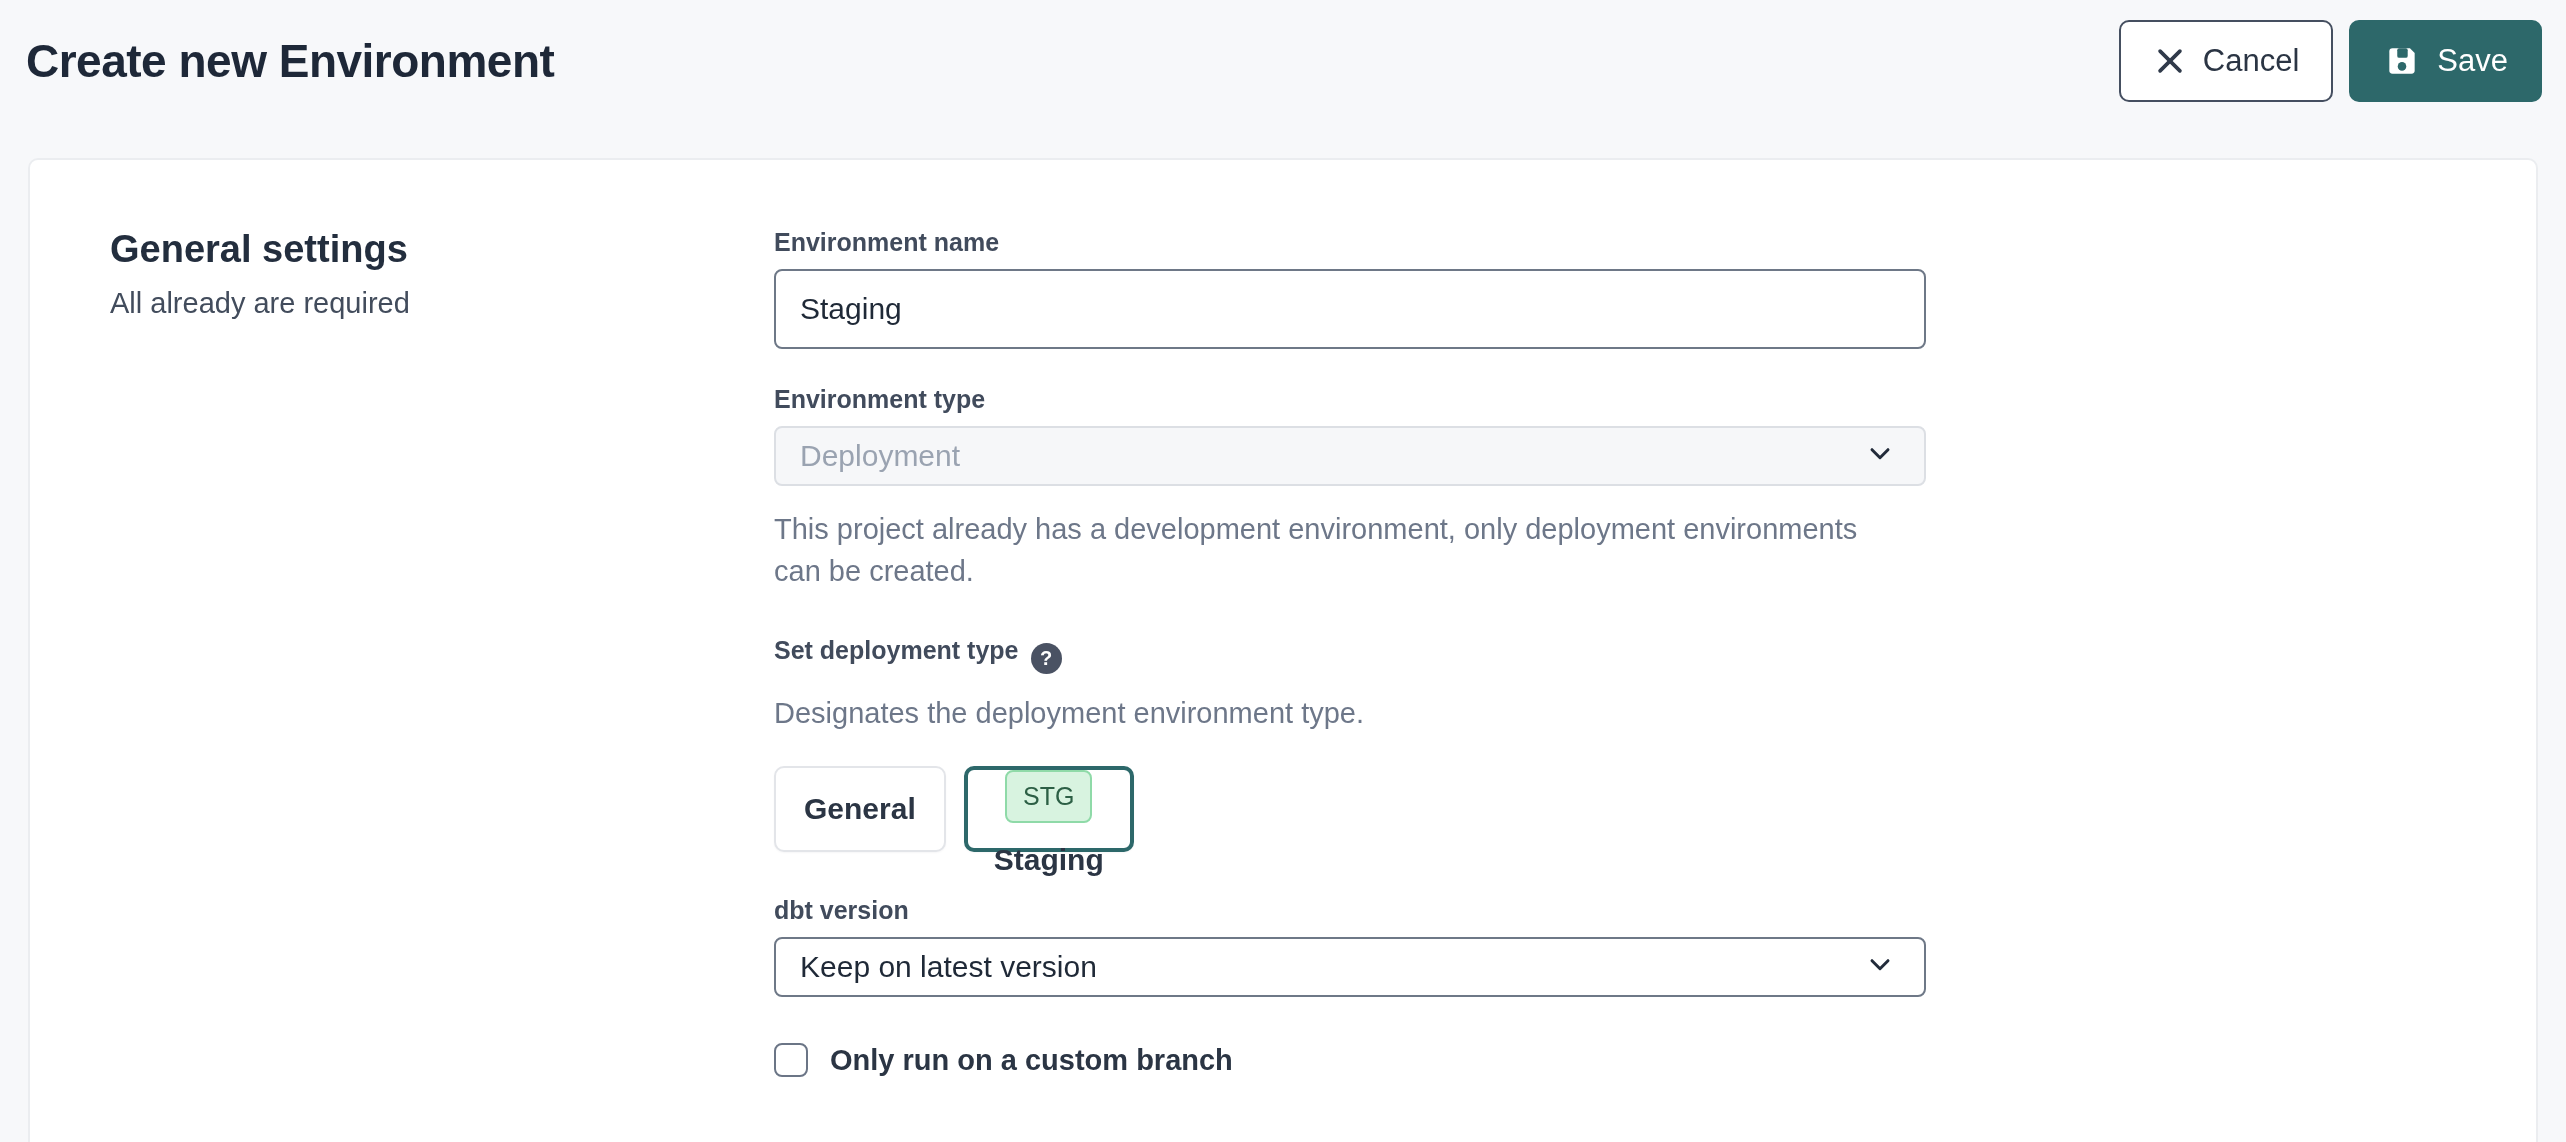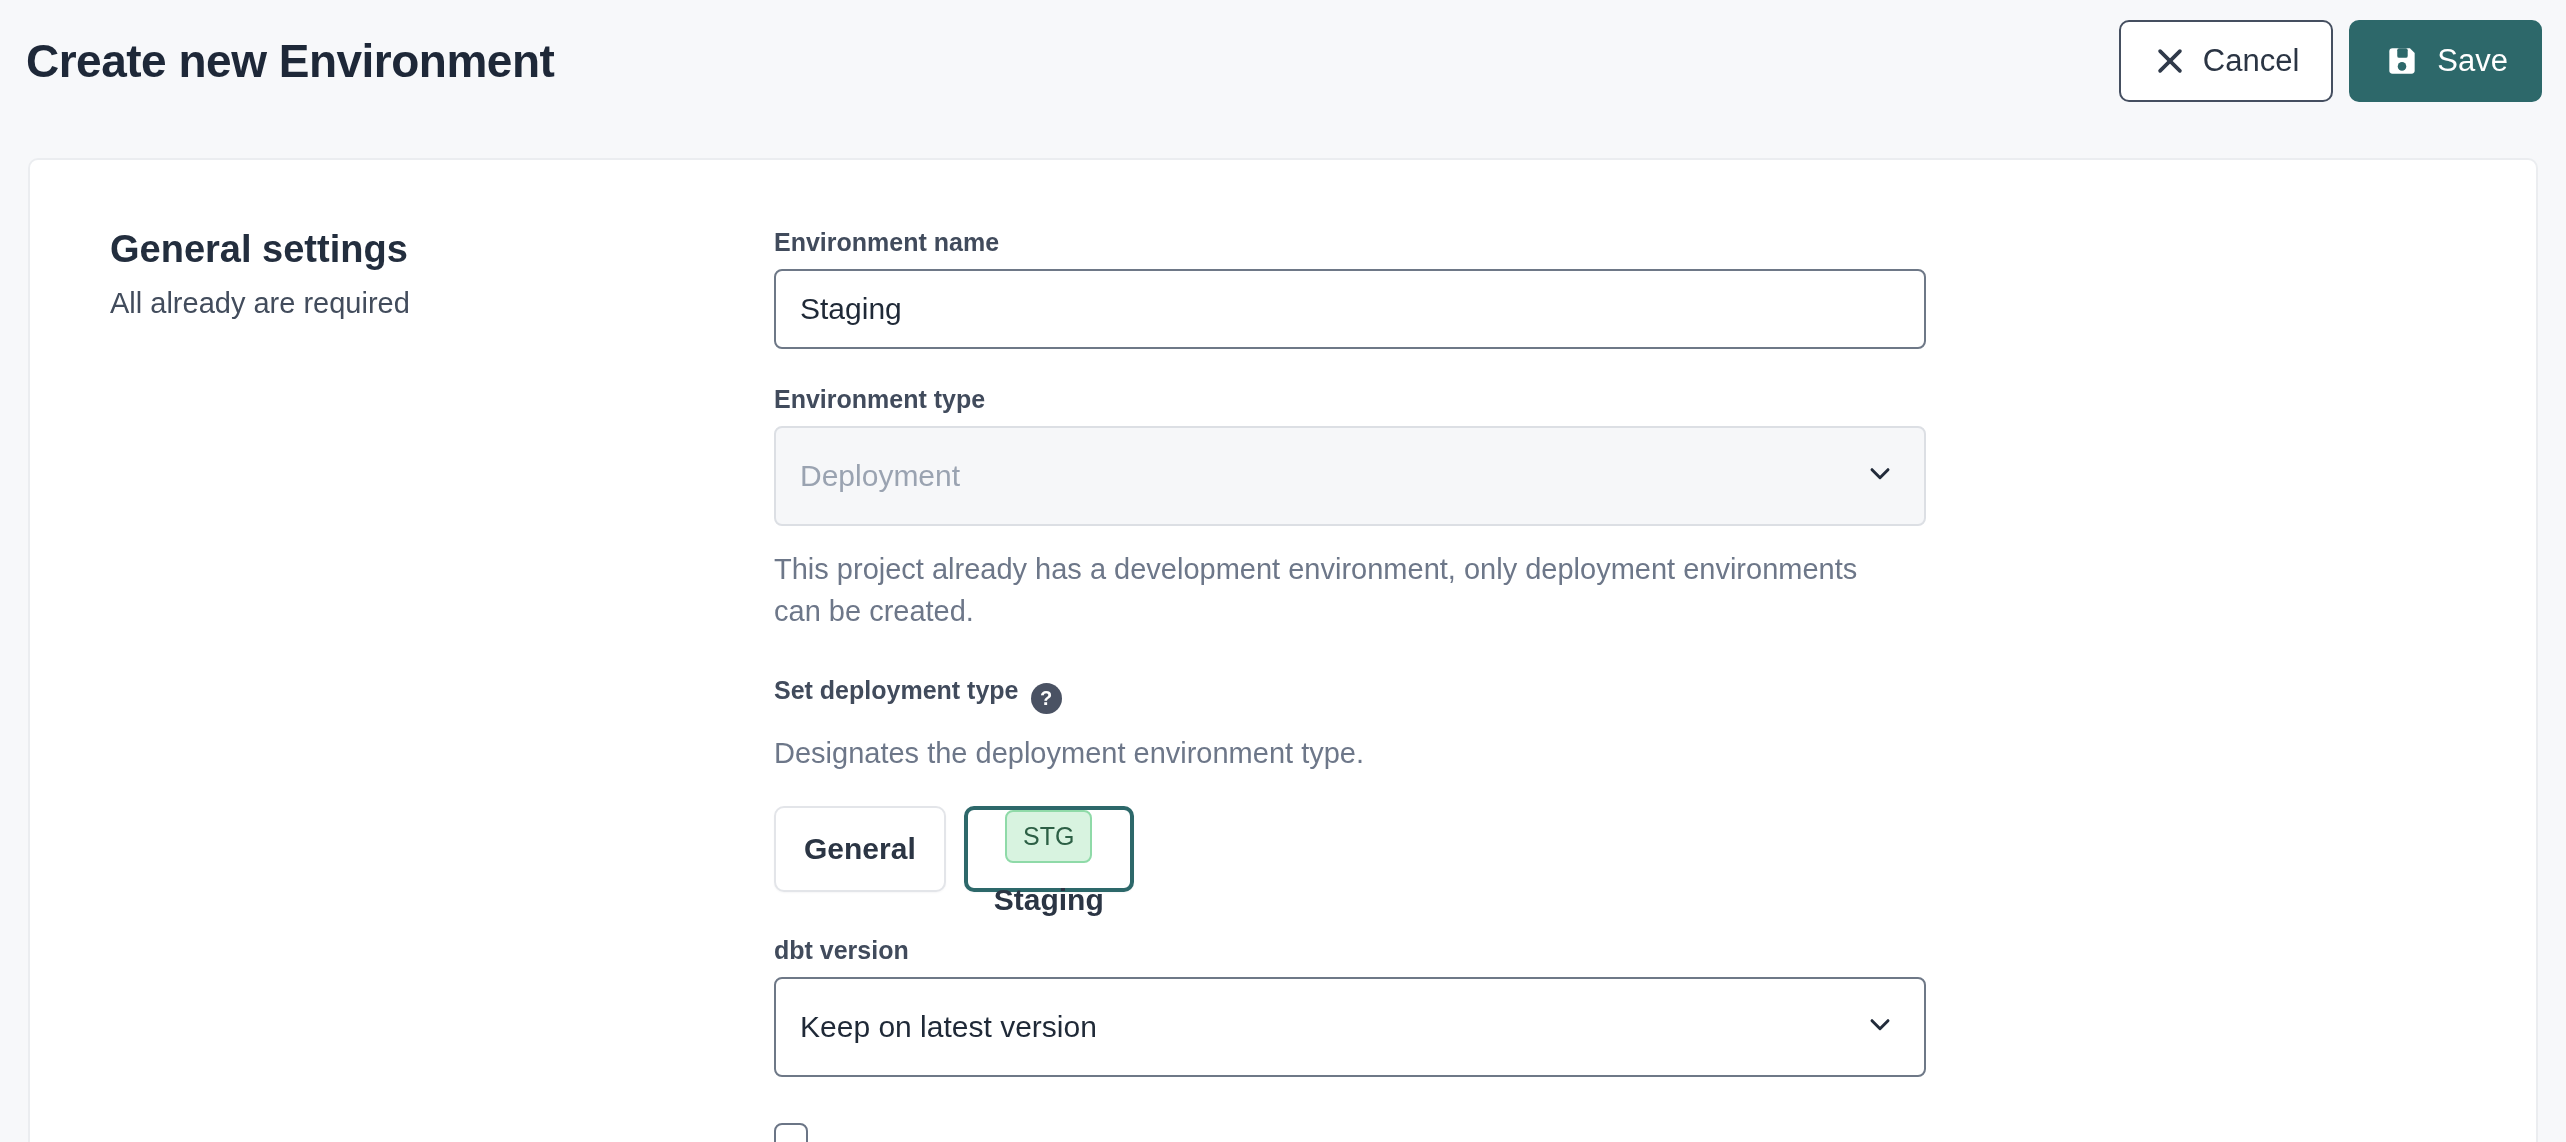--- a/index.html
+++ b/index.html
@@ -73,21 +73,21 @@
     margin-bottom:12px;
   }
   .text-input{
     width:1152px;height:80px;
     border:2px solid var(--input-border);border-radius:8px;
     font-size:30px;color:var(--value-color);
     padding:0 24px;background:#fff;
     font-family:inherit;outline:none;
   }
   .select{
-    width:1152px;height:100px;
+    width:1152px;height:60px;
     border-radius:8px;
     display:flex;align-items:center;
     padding:0 28px 0 24px;
     font-size:30px;
     cursor:pointer;
   }
   .select-enabled{border:2px solid var(--input-border);background:#fff;color:var(--value-color);}
   .select-disabled{border:2px solid #dcdfe4;background:#f6f7f9;color:var(--disabled-text);cursor:default;}
   .select-value{flex:1;}
   .field-gap{margin-top:36px;}
@@ -211,17 +211,18 @@
       <span>
         <svg width="32" height="32" viewBox="0 0 24 24" fill="none" stroke="#222b3a" stroke-width="2.2" stroke-linecap="round" stroke-linejoin="round">
           <polyline points="6,9.5 12,15.5 18,9.5"></polyline>
         </svg>
       </span>
     </div>
 
     
     <div class="checkbox-row">
       <span class="checkbox"></span>
+      <span class="checkbox-label">Only run on a custom branch</span>
     </div>
 
   </div>
 
 </main>
 
 </body></html>

